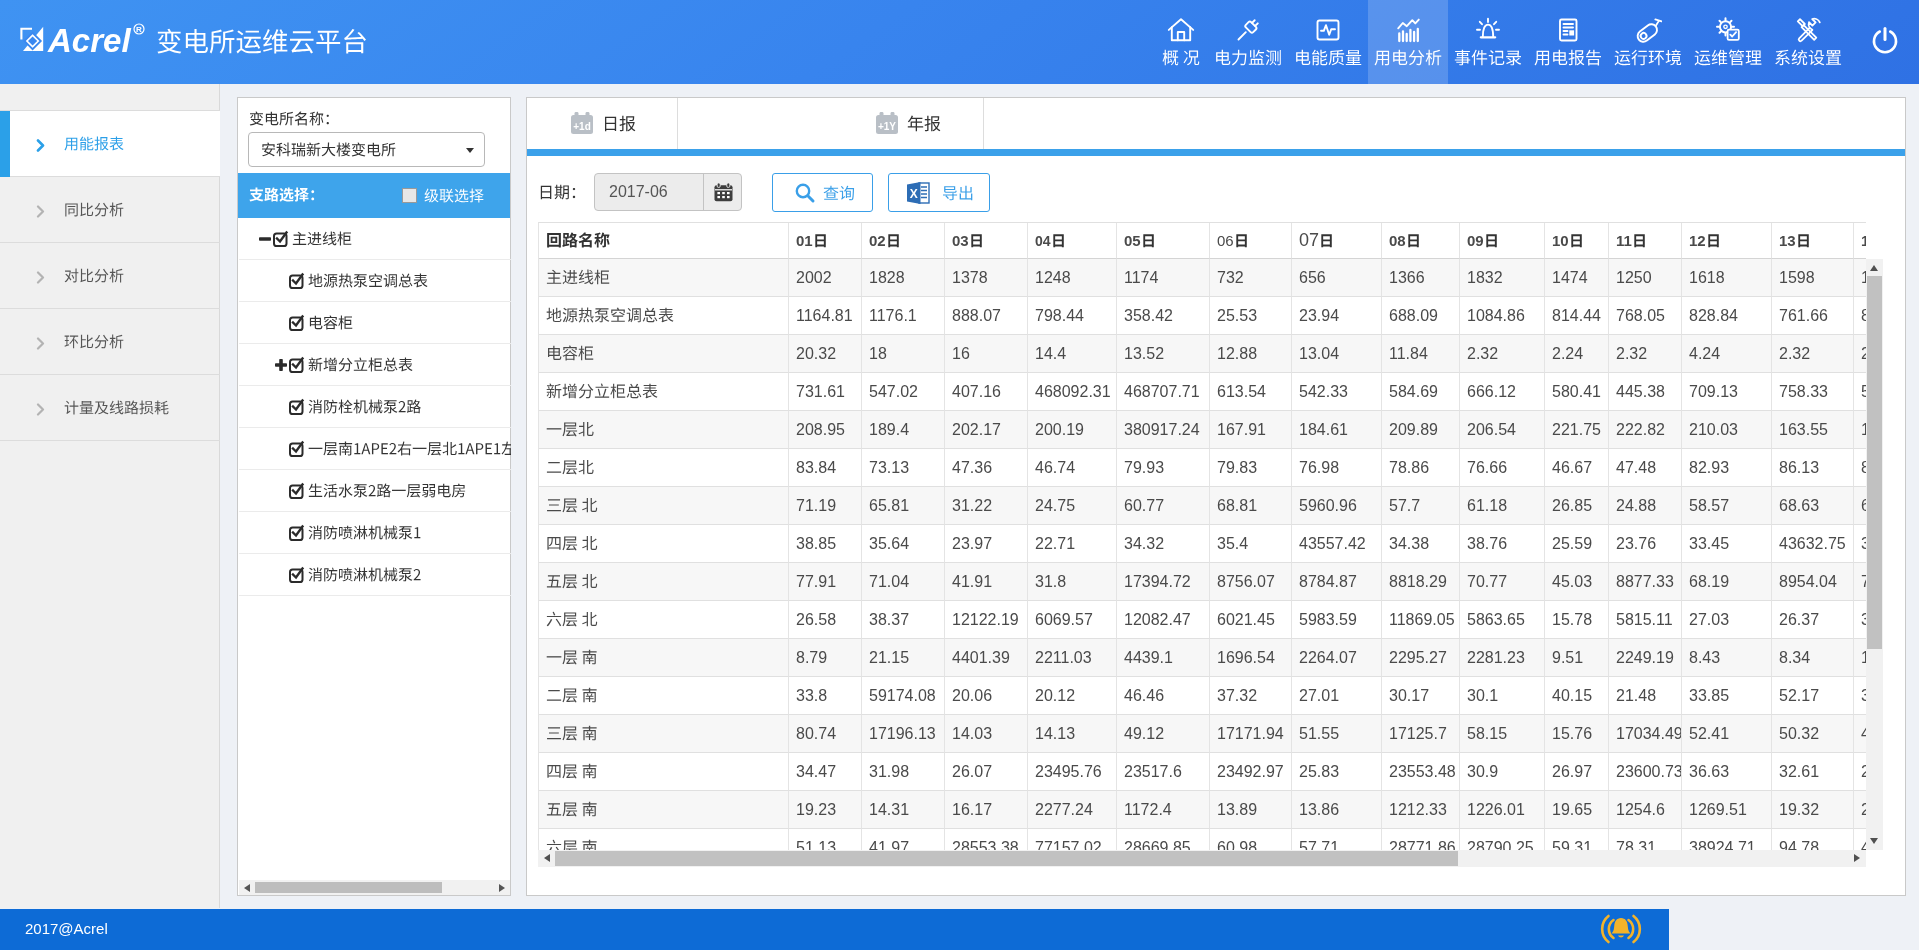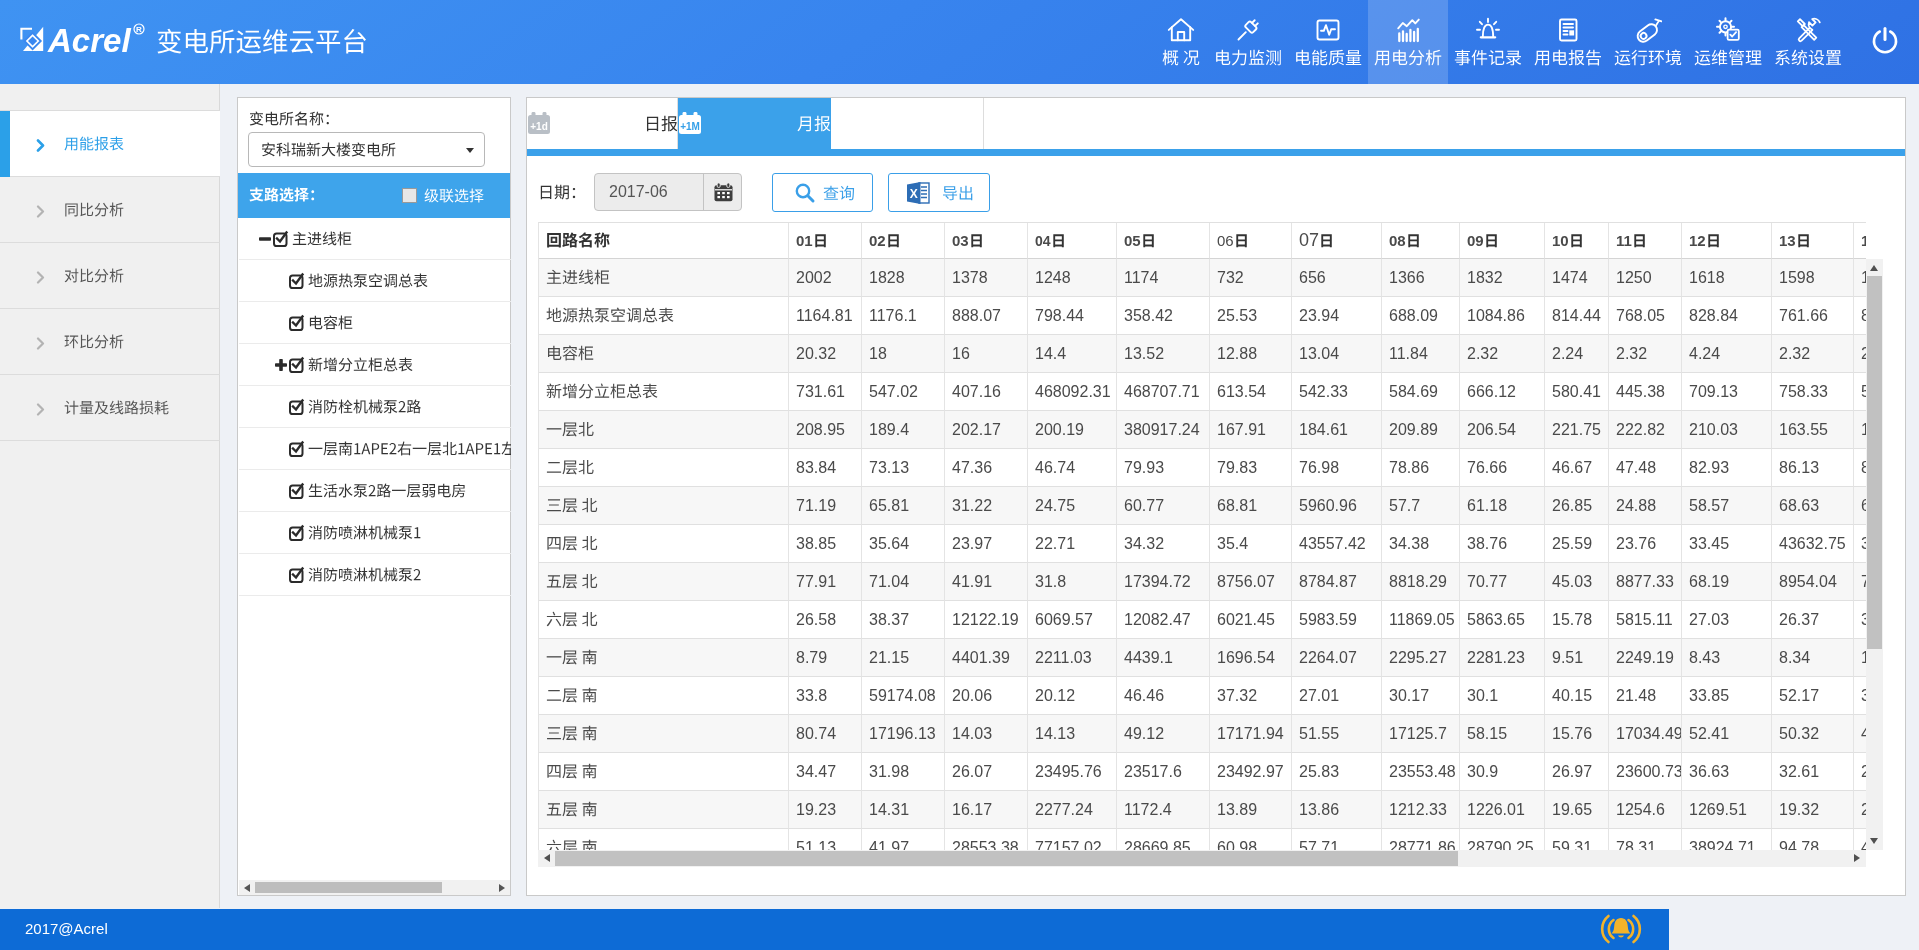--- a/index.html
+++ b/index.html
@@ -9,21 +9,21 @@
 .nitem.first{width:54px}
 
 .nitem .lbl{margin-top:5px}
 .nitem.act{background:rgba(255,255,255,0.18)}
 #sbar{left:0;top:84px;width:220px;height:824px;background:#f0f0f0;border-right:1px solid #d9d9d9}
 .sitem{position:absolute;left:0;width:220px;height:66px;border-bottom:1px solid #dcdcdc}
 .panel{background:#fff;border:1px solid #c9c9c9}
 #tree{left:237px;top:97px;width:274px;height:799px}
 #main{left:526px;top:97px;width:1380px;height:799px}
 .trow{position:absolute;left:1px;width:272px;height:42px;border-bottom:1px solid #ebebeb}
-.tab{position:absolute;top:0;height:51px;display:flex;align-items:center;justify-content:space-between;gap:8px}
+.tab{position:absolute;top:0;height:51px;display:flex;align-items:center;justify-content:center;gap:8px}
 .vline{position:absolute;top:0;height:51px;width:1px;background:#ddd}
 table{border-collapse:separate;border-spacing:0;table-layout:fixed;font-size:16px;color:#4a4a4a}
 td,th{box-sizing:border-box;border-right:1px solid #e4e4e4;border-bottom:1px solid #e0e0e0;padding:0 0 0 7px;text-align:left;font-weight:normal;height:38px;overflow:hidden;white-space:nowrap}
 tr.odd td{background:#f7f7f7}
 tr.hd th{height:36px;border-bottom:1px solid #d4d4d4}
 #foot{left:0;top:909px;width:1669px;height:41px;background:#0d6bd6}
 .sb-track{background:#f1f1f1}
 </style></head><body>
 <div class="abs" id="hdr">
     <div class="abs" style="left:16px;top:24px"><svg width="28" height="28" viewBox="16 24 28 28">
@@ -499,30 +499,30 @@
         <rect x="15.5" y="0" width="4" height="6" rx="1.4" fill="#b9bfc6"></rect>
         <text x="12" y="17.5" font-family="Liberation Sans, sans-serif" font-size="10" font-weight="bold" fill="#fff" text-anchor="middle">+1d</text>
       </svg>
       <svg width="34.0" height="17" viewBox="0 0 34.0 17" style="overflow:visible;">
         <g fill="#333" transform="translate(0,14.960) scale(0.017000,-0.017000)">
           <use href="#g65e5" x="0"></use>
           <use href="#g62a5" x="1000"></use>
         </g>
       </svg>
     </div>
-    <div class="tab" style="left:151px;width:153px;background:#3ba1ea;">
+    <div class="tab" style="left:304px;width:153px;">
       <svg width="24" height="23" viewBox="0 0 24 23">
-        <rect x="1" y="3" width="22" height="19" rx="2.5" fill="#fff"></rect>
-        <rect x="4.5" y="0" width="4" height="6" rx="1.4" fill="#fff" stroke="#3aa2e9" stroke-width="0"></rect>
-        <rect x="15.5" y="0" width="4" height="6" rx="1.4" fill="#fff"></rect>
-        <text x="12" y="17.5" font-family="Liberation Sans, sans-serif" font-size="10" font-weight="bold" fill="#36a0e8" text-anchor="middle">+1M</text>
+        <rect x="1" y="3" width="22" height="19" rx="2.5" fill="#b9bfc6"></rect>
+        <rect x="4.5" y="0" width="4" height="6" rx="1.4" fill="#b9bfc6" stroke="#fff" stroke-width="0"></rect>
+        <rect x="15.5" y="0" width="4" height="6" rx="1.4" fill="#b9bfc6"></rect>
+        <text x="12" y="17.5" font-family="Liberation Sans, sans-serif" font-size="10" font-weight="bold" fill="#fff" text-anchor="middle">+1Y</text>
       </svg>
       <svg width="34.0" height="17" viewBox="0 0 34.0 17" style="overflow:visible;">
-        <g fill="#fff" transform="translate(0,14.960) scale(0.017000,-0.017000)">
-          <use href="#g6708" x="0"></use>
+        <g fill="#333" transform="translate(0,14.960) scale(0.017000,-0.017000)">
+          <use href="#g5e74" x="0"></use>
           <use href="#g62a5" x="1000"></use>
         </g>
       </svg>
     </div>
     <div class="vline" style="left:150px"></div>
     <div class="vline" style="left:456px"></div>
     <div class="abs" style="left:0;top:51px;width:1378px;height:7px;background:#3ba1ea"></div>
     <div class="abs" style="left:11px;top:86px"><svg width="48.0" height="16" viewBox="0 0 48.0 16" style="overflow:visible;">
         <g fill="#333" transform="translate(0,14.080) scale(0.016000,-0.016000)">
           <use href="#g65e5" x="0"></use>

